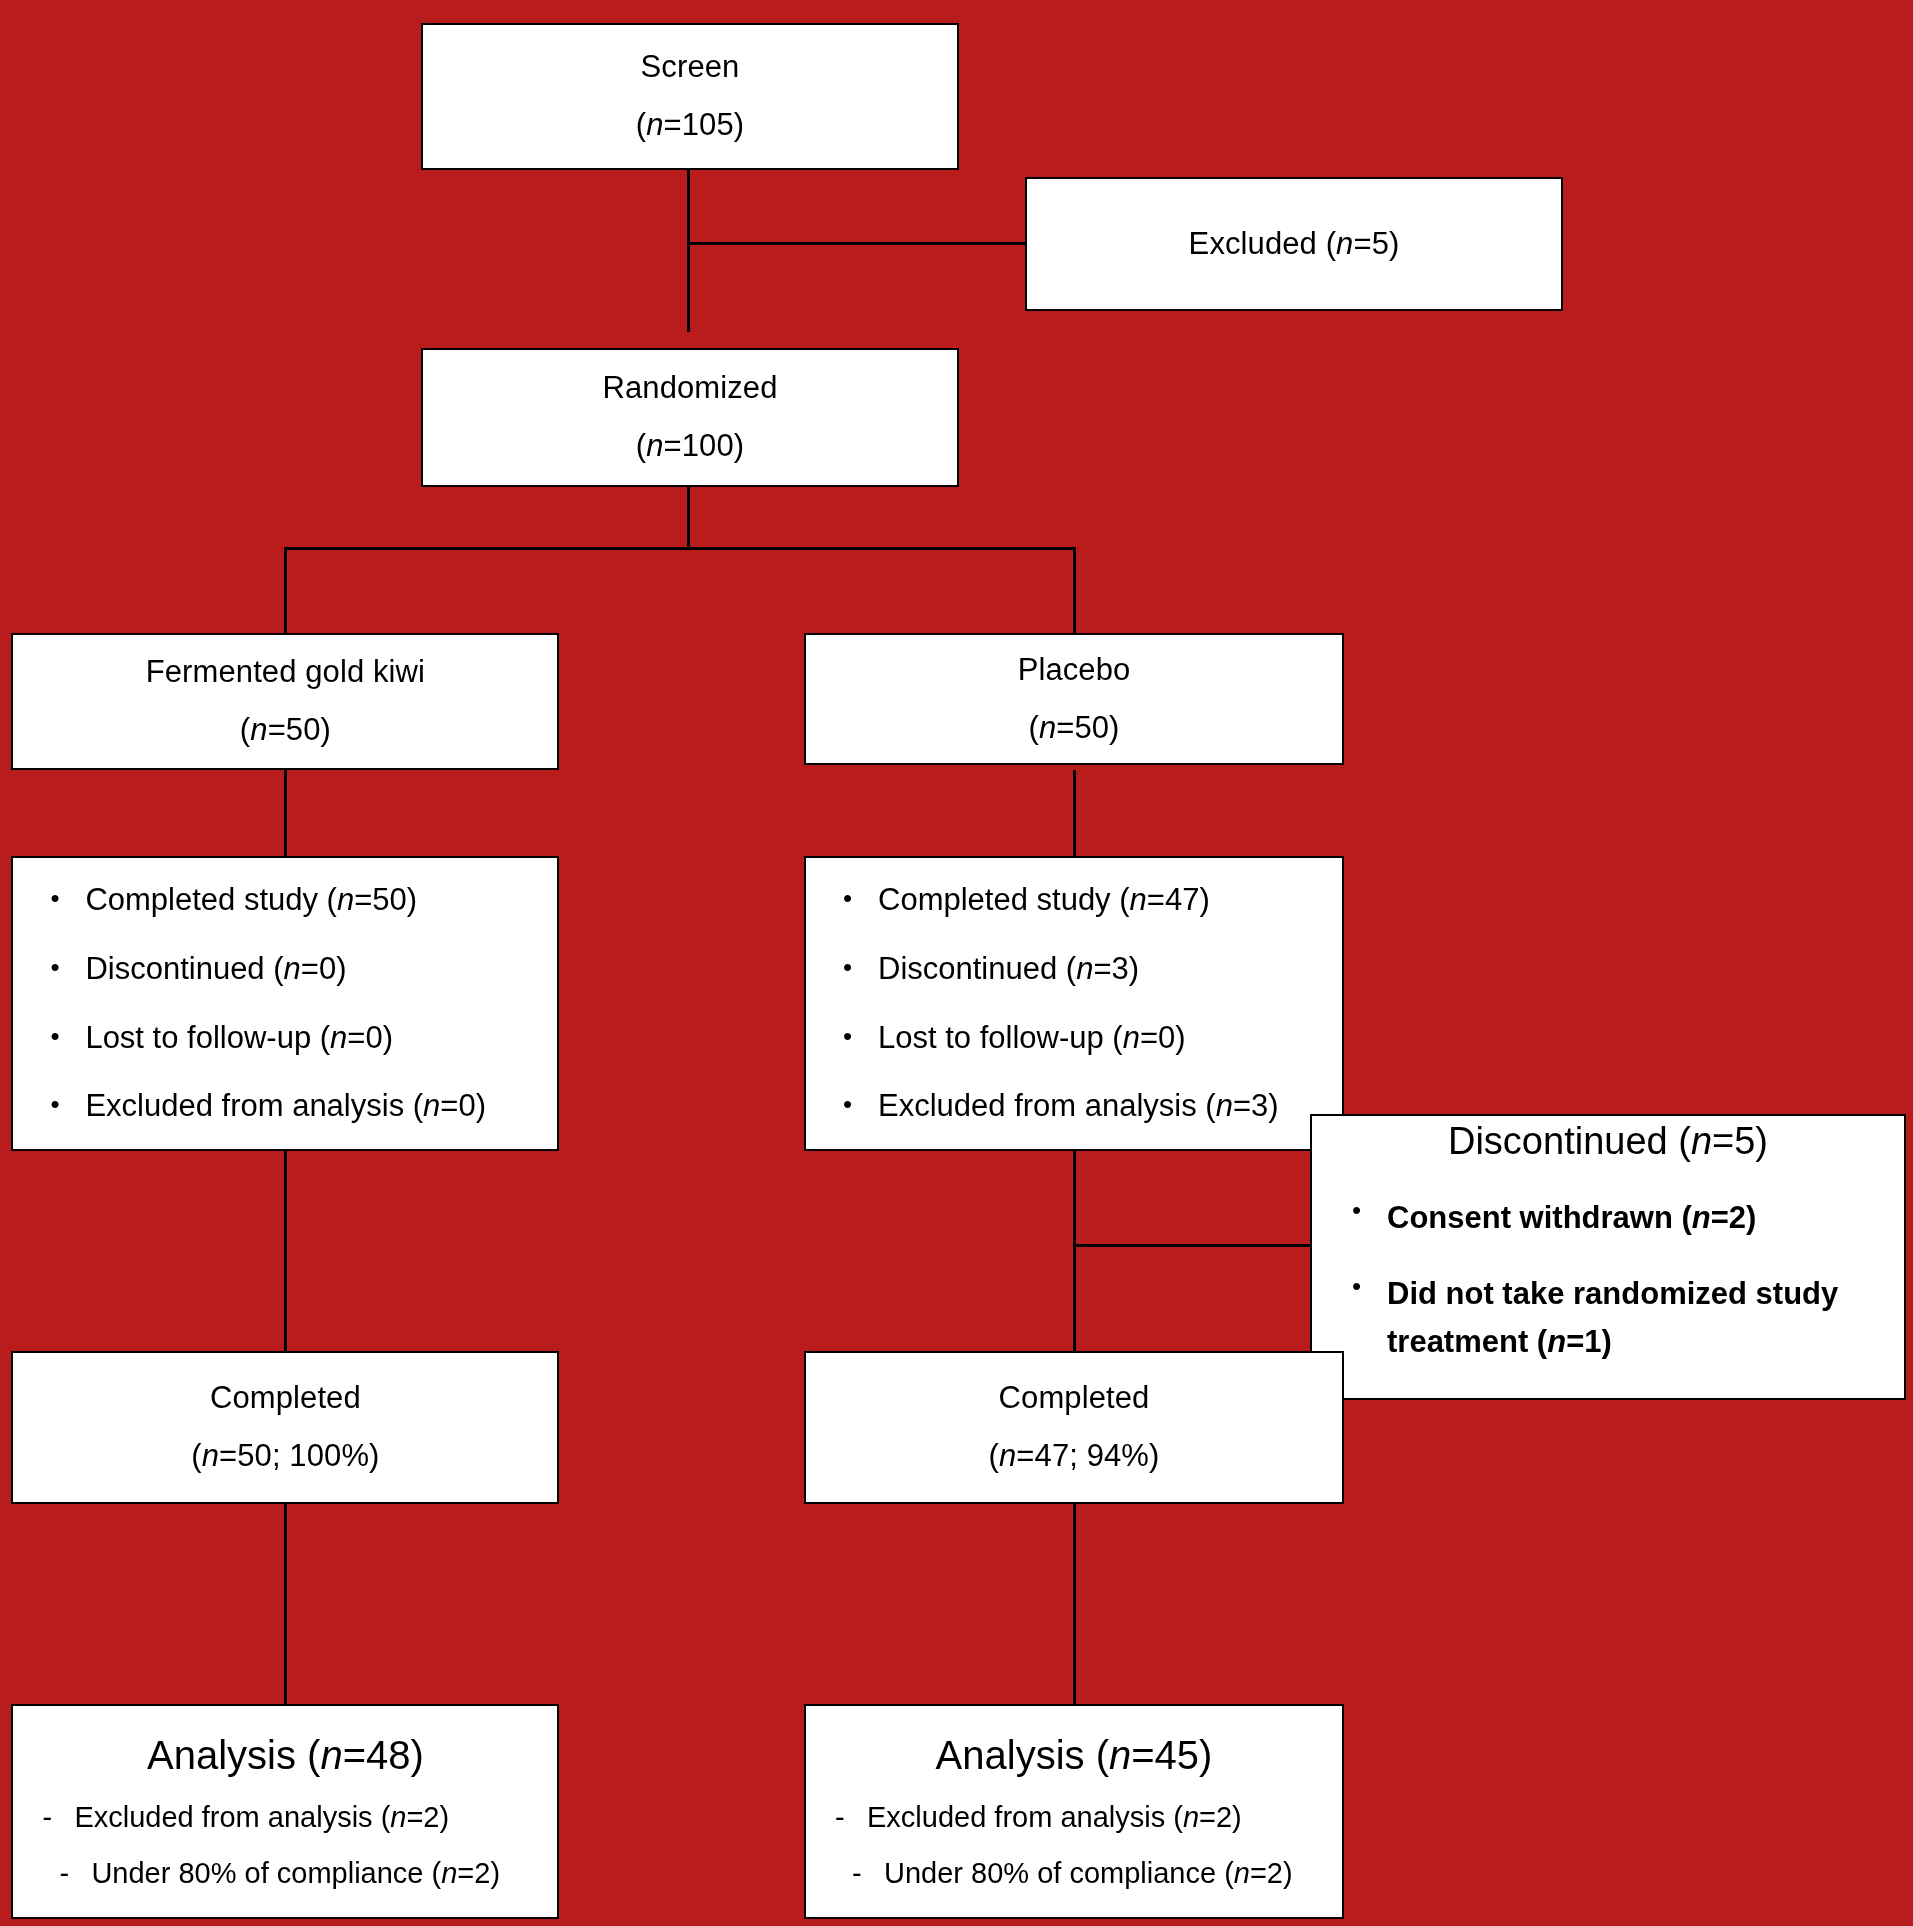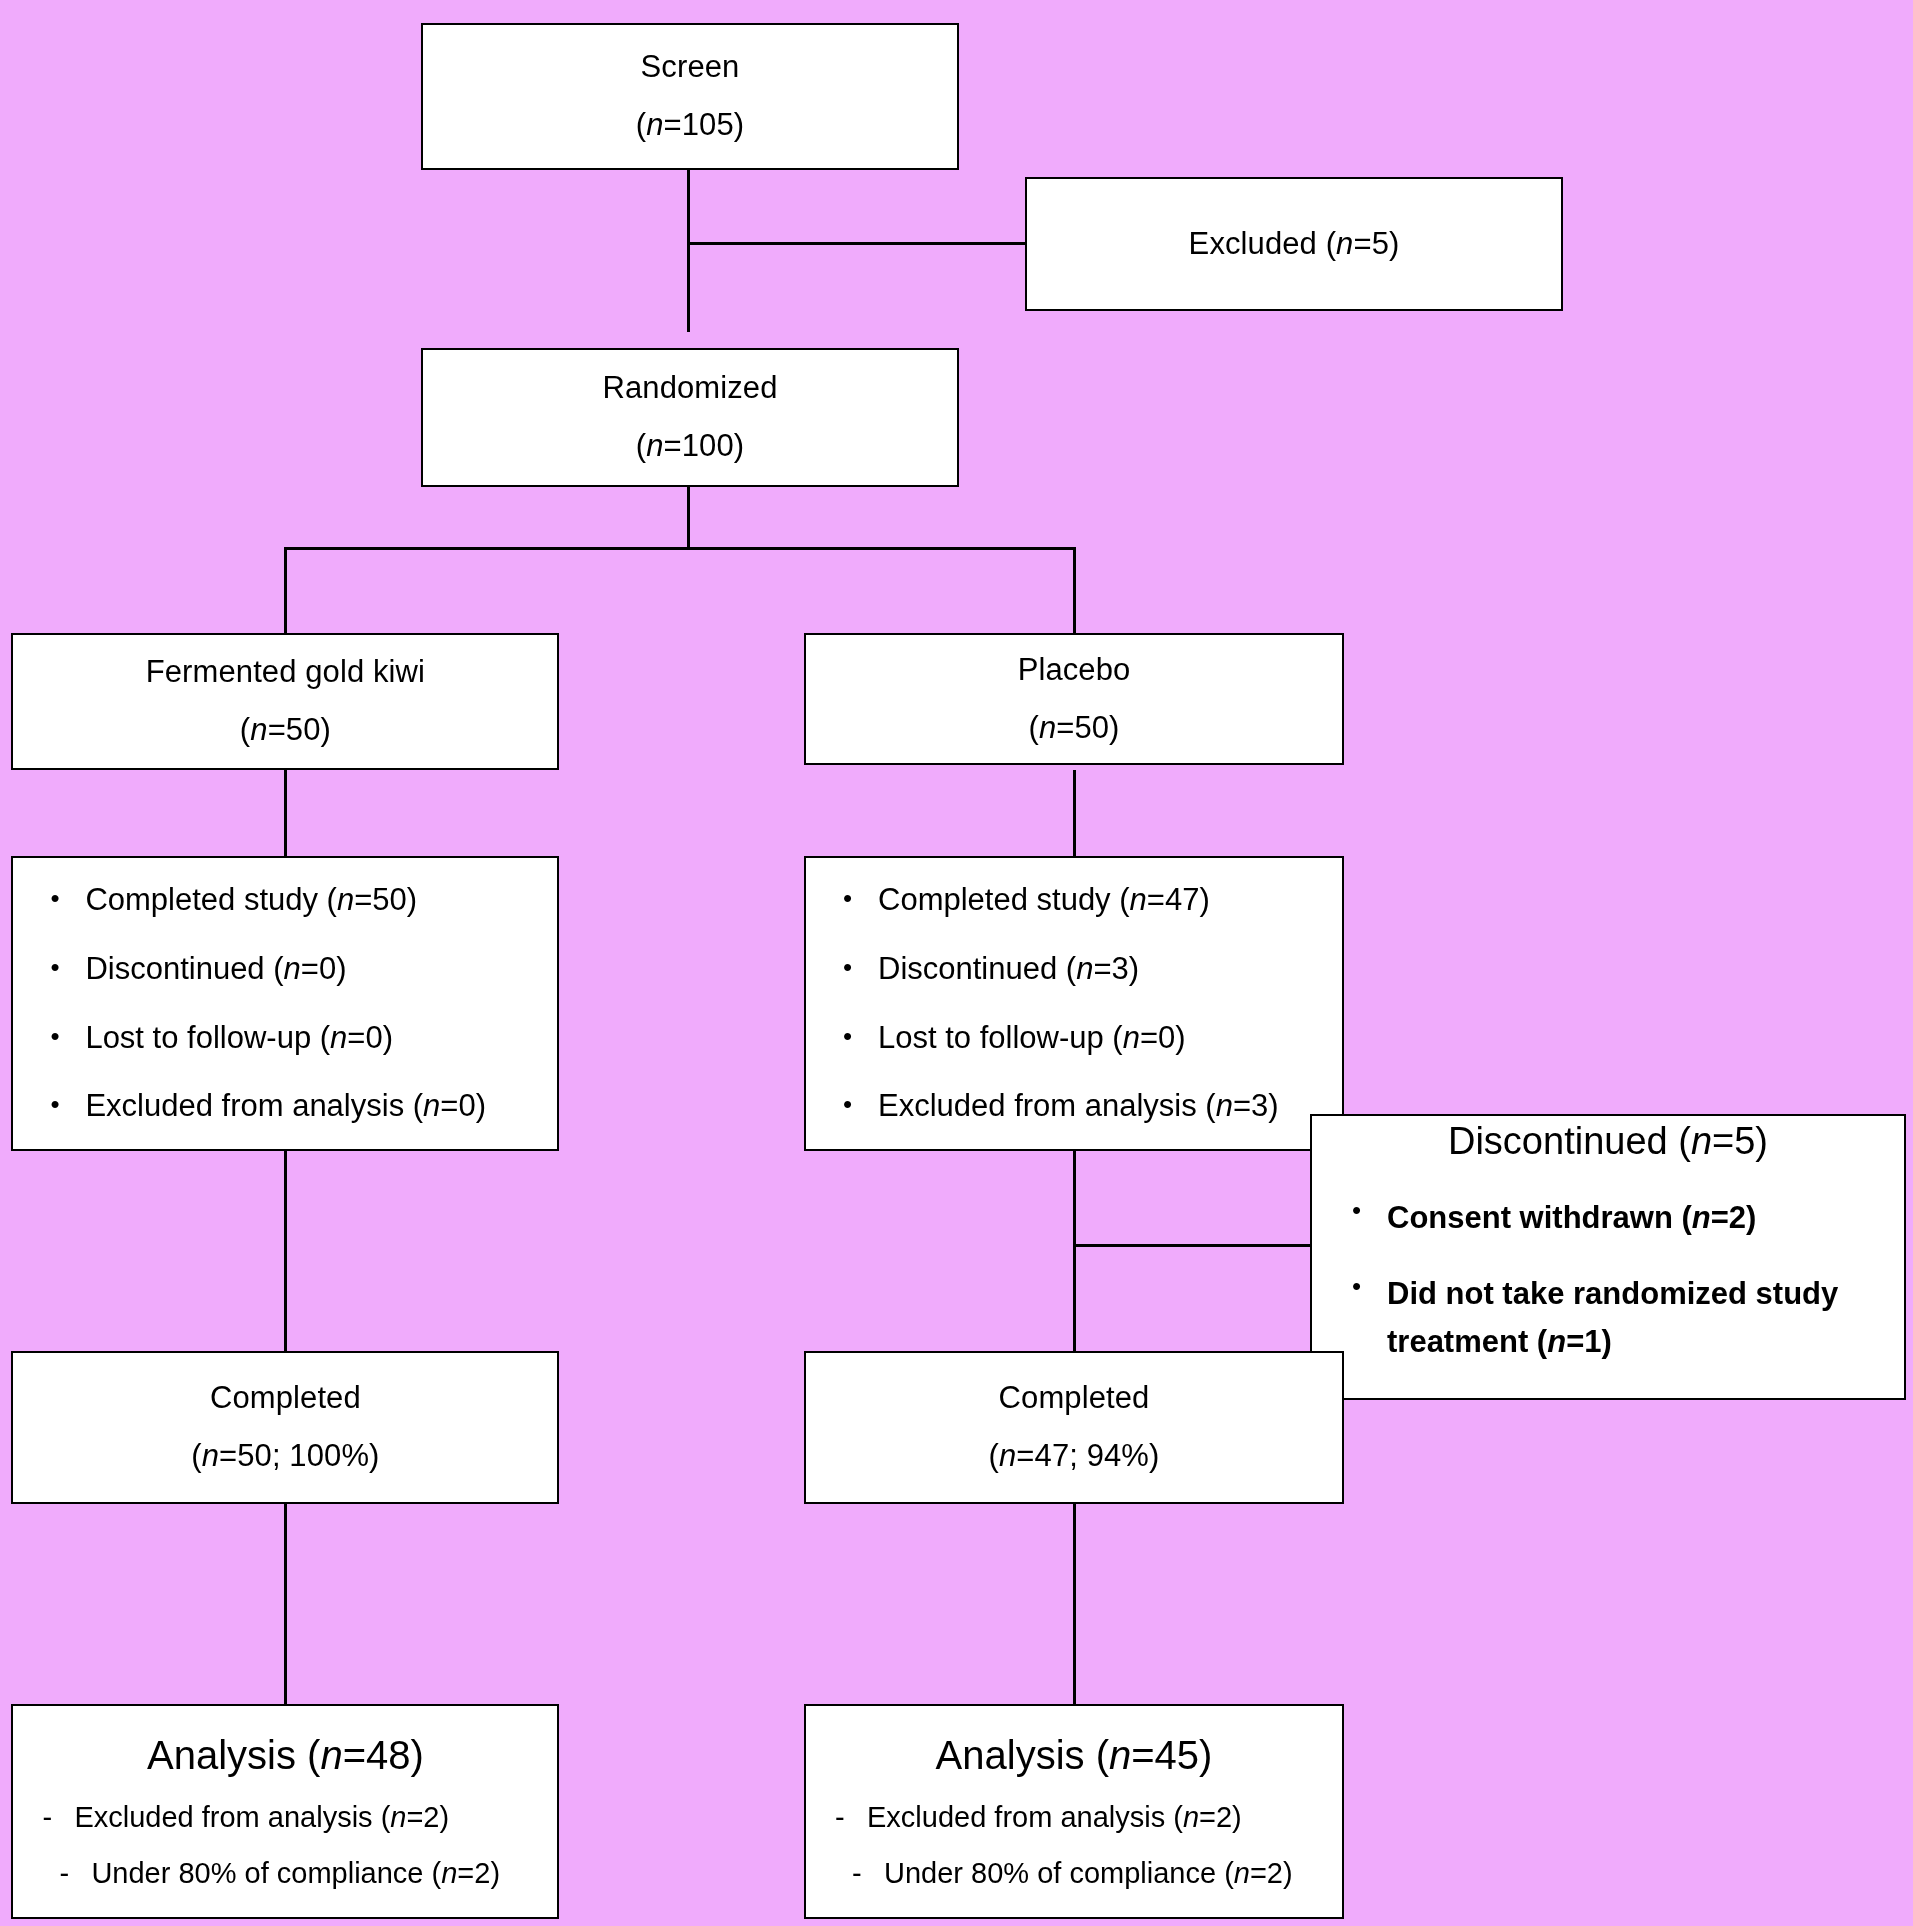--- a/index.html
+++ b/index.html
@@ -8,21 +8,21 @@
     background: #ffffff;
   }
   body {
     font-family: "Liberation Sans", sans-serif;
     color: #000000;
   }
   #canvas {
     position: relative;
     width: 1914px;
     height: 1926px;
-    background: #f0abfc;
+    background: #b91c1c;
     overflow: hidden;
   }
 
   
   .node {
     position: absolute;
     box-sizing: border-box;
     border: 2.9px solid #000000;
     background: #ffffff;
     display: flex;

